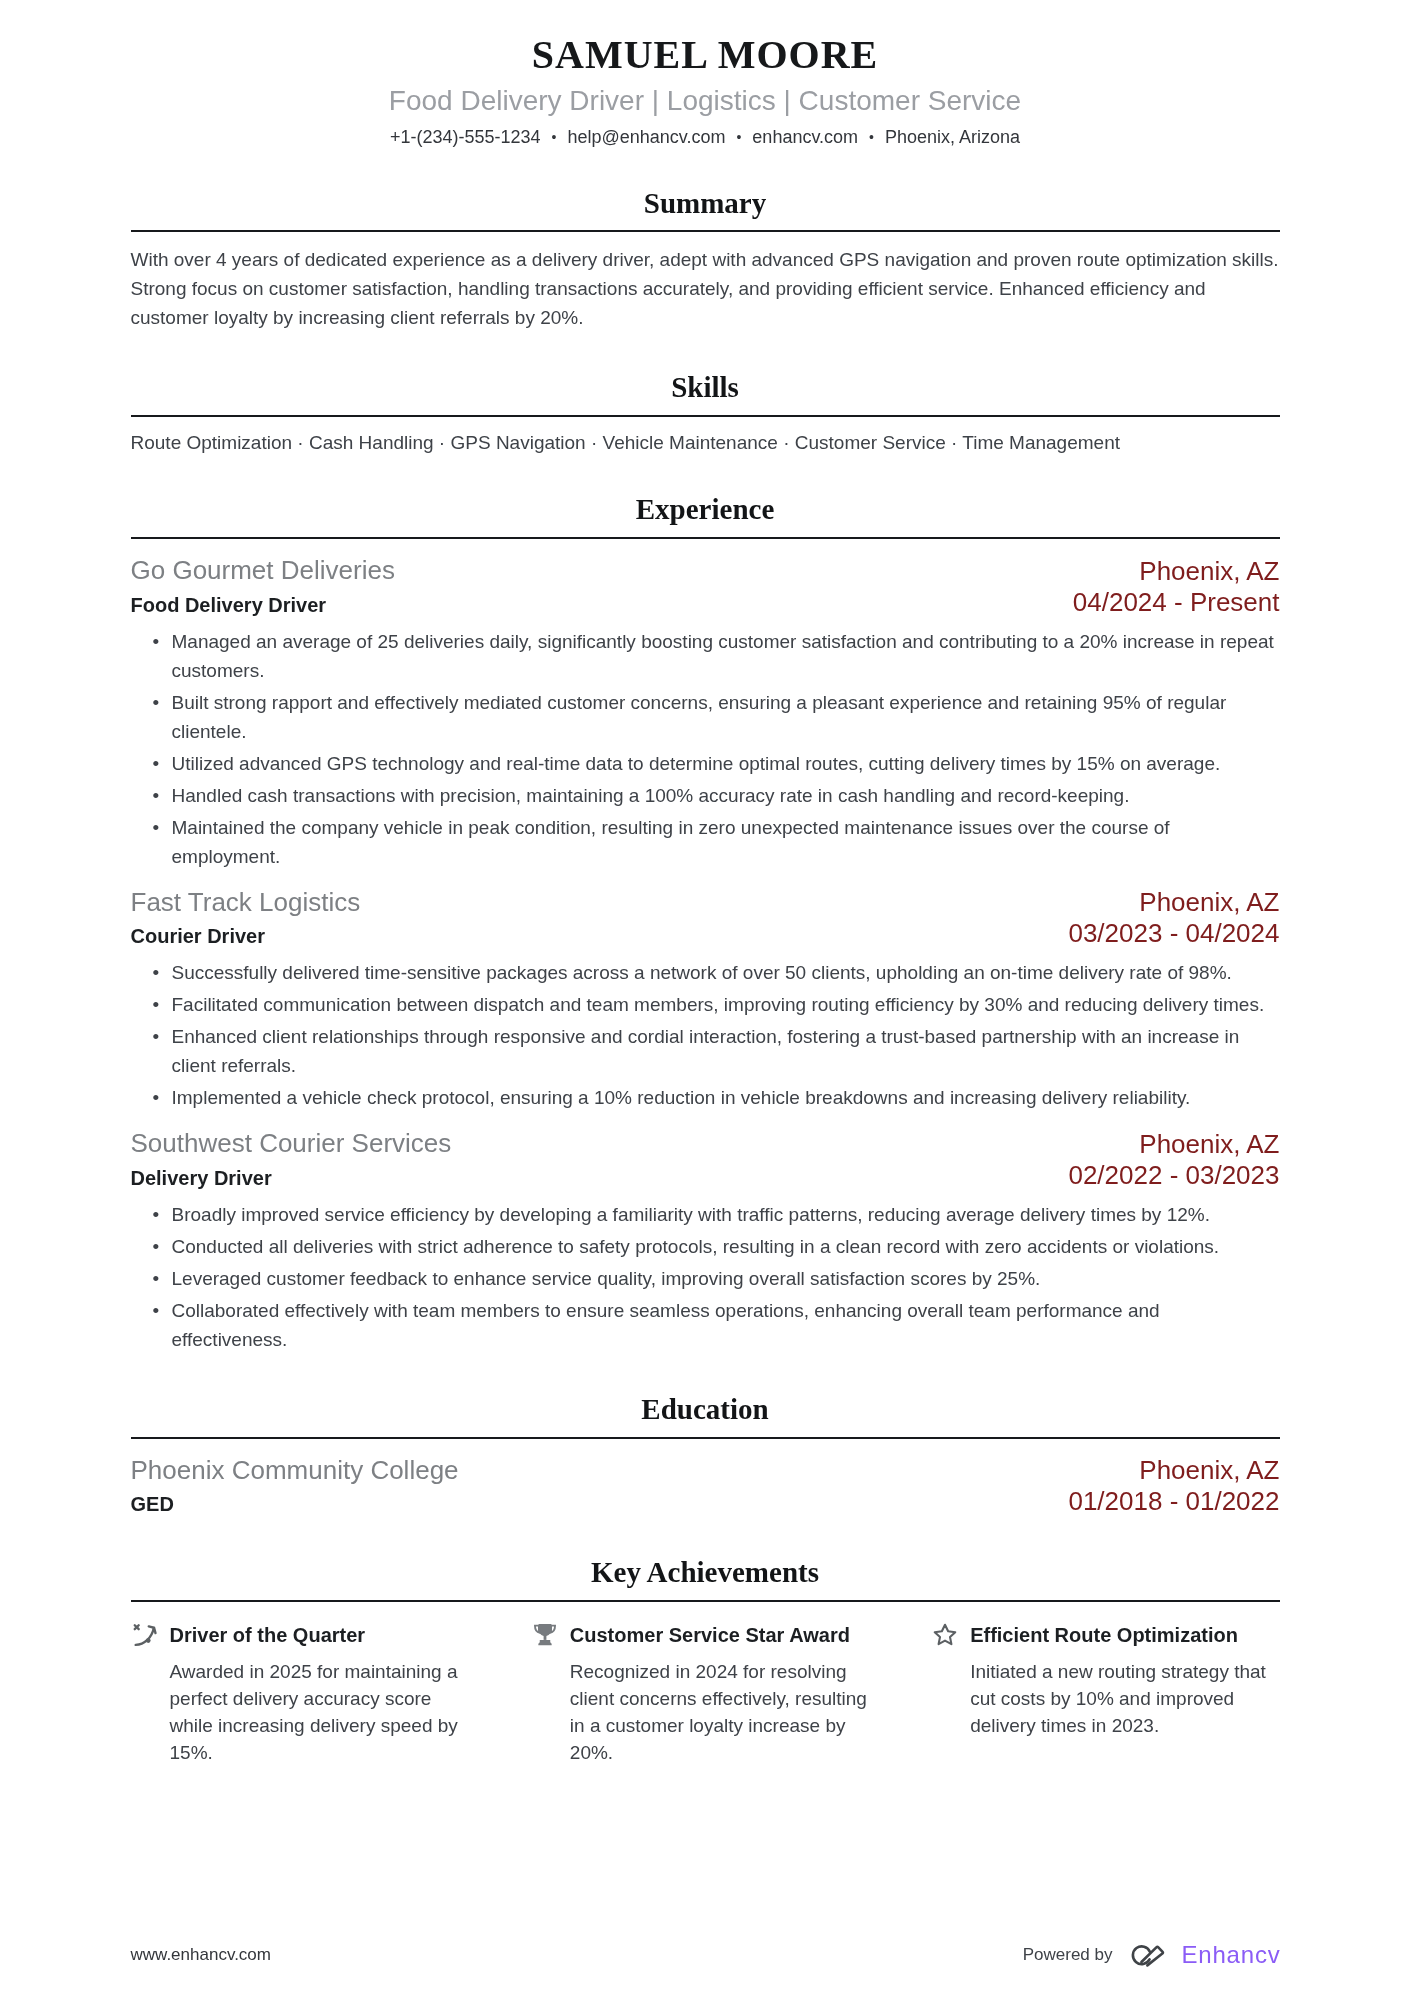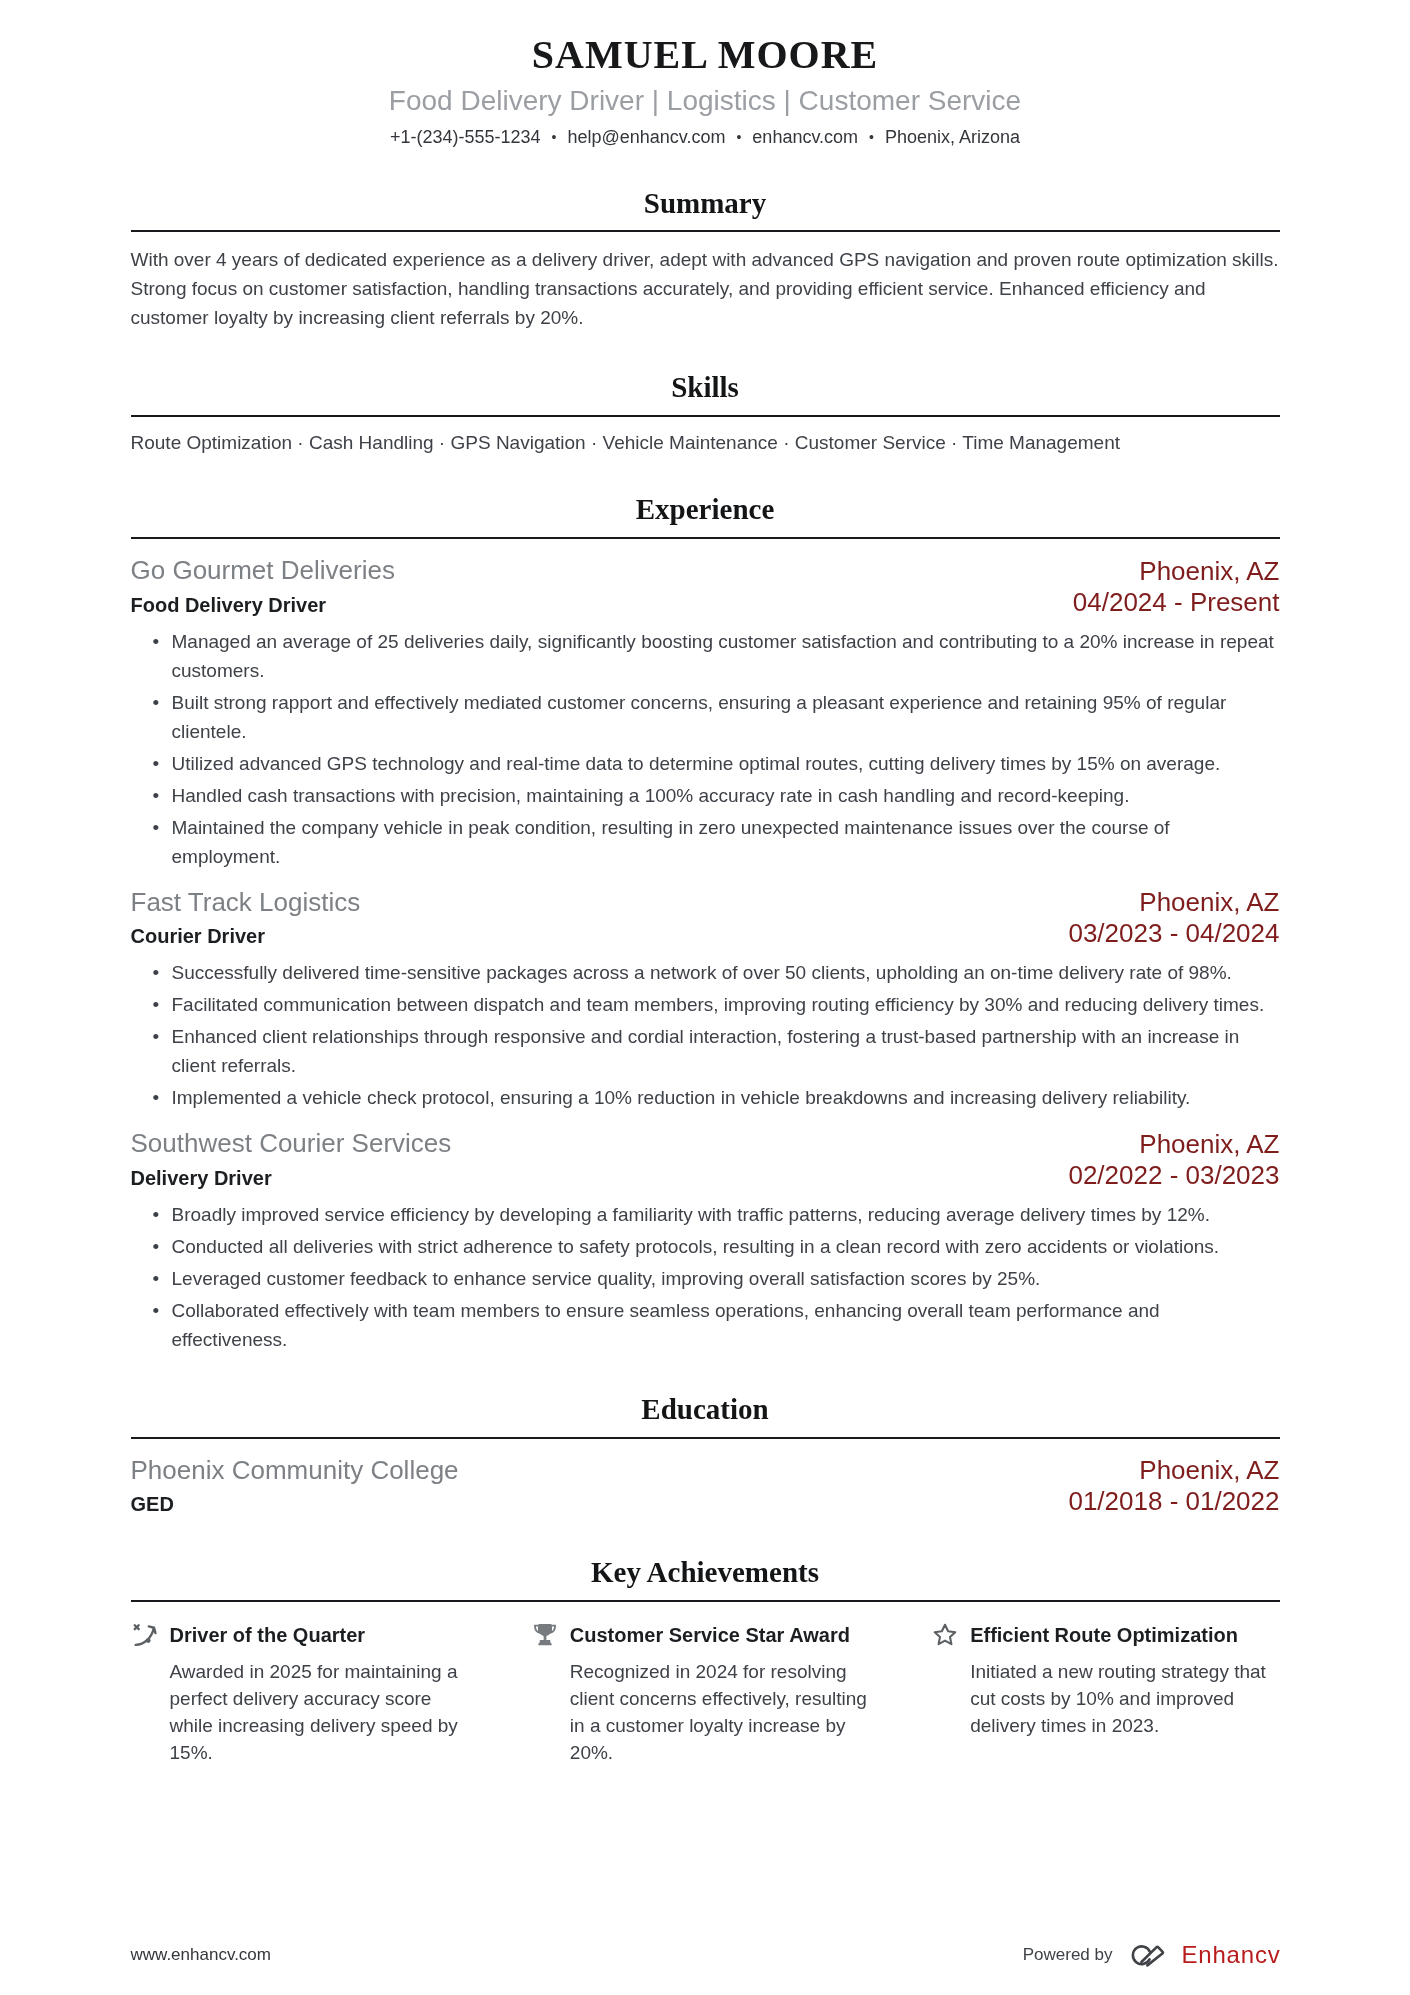--- a/index.html
+++ b/index.html
@@ -148,21 +148,21 @@
     align-items: center;
   }
   .footer-site { font-size: 17px; color: #33363b; }
   .powered { display: flex; align-items: center; gap: 14px; }
   .powered-label { font-size: 17px; color: #3e4248; }
   .brand { display: flex; align-items: center; gap: 9px; }
   .brand-logo { width: 46px; height: 27px; }
   .brand-logo svg { width: 100%; height: 100%; display: block; }
   .brand-name {
     font-size: 24px;
-    color: #b91c1c;
+    color: #8b5cf6;
     letter-spacing: 0.8px;
     font-weight: 400;
   }
 </style>
 </head>
 <body>
 
 <div class="page">
   <div class="content">
 

